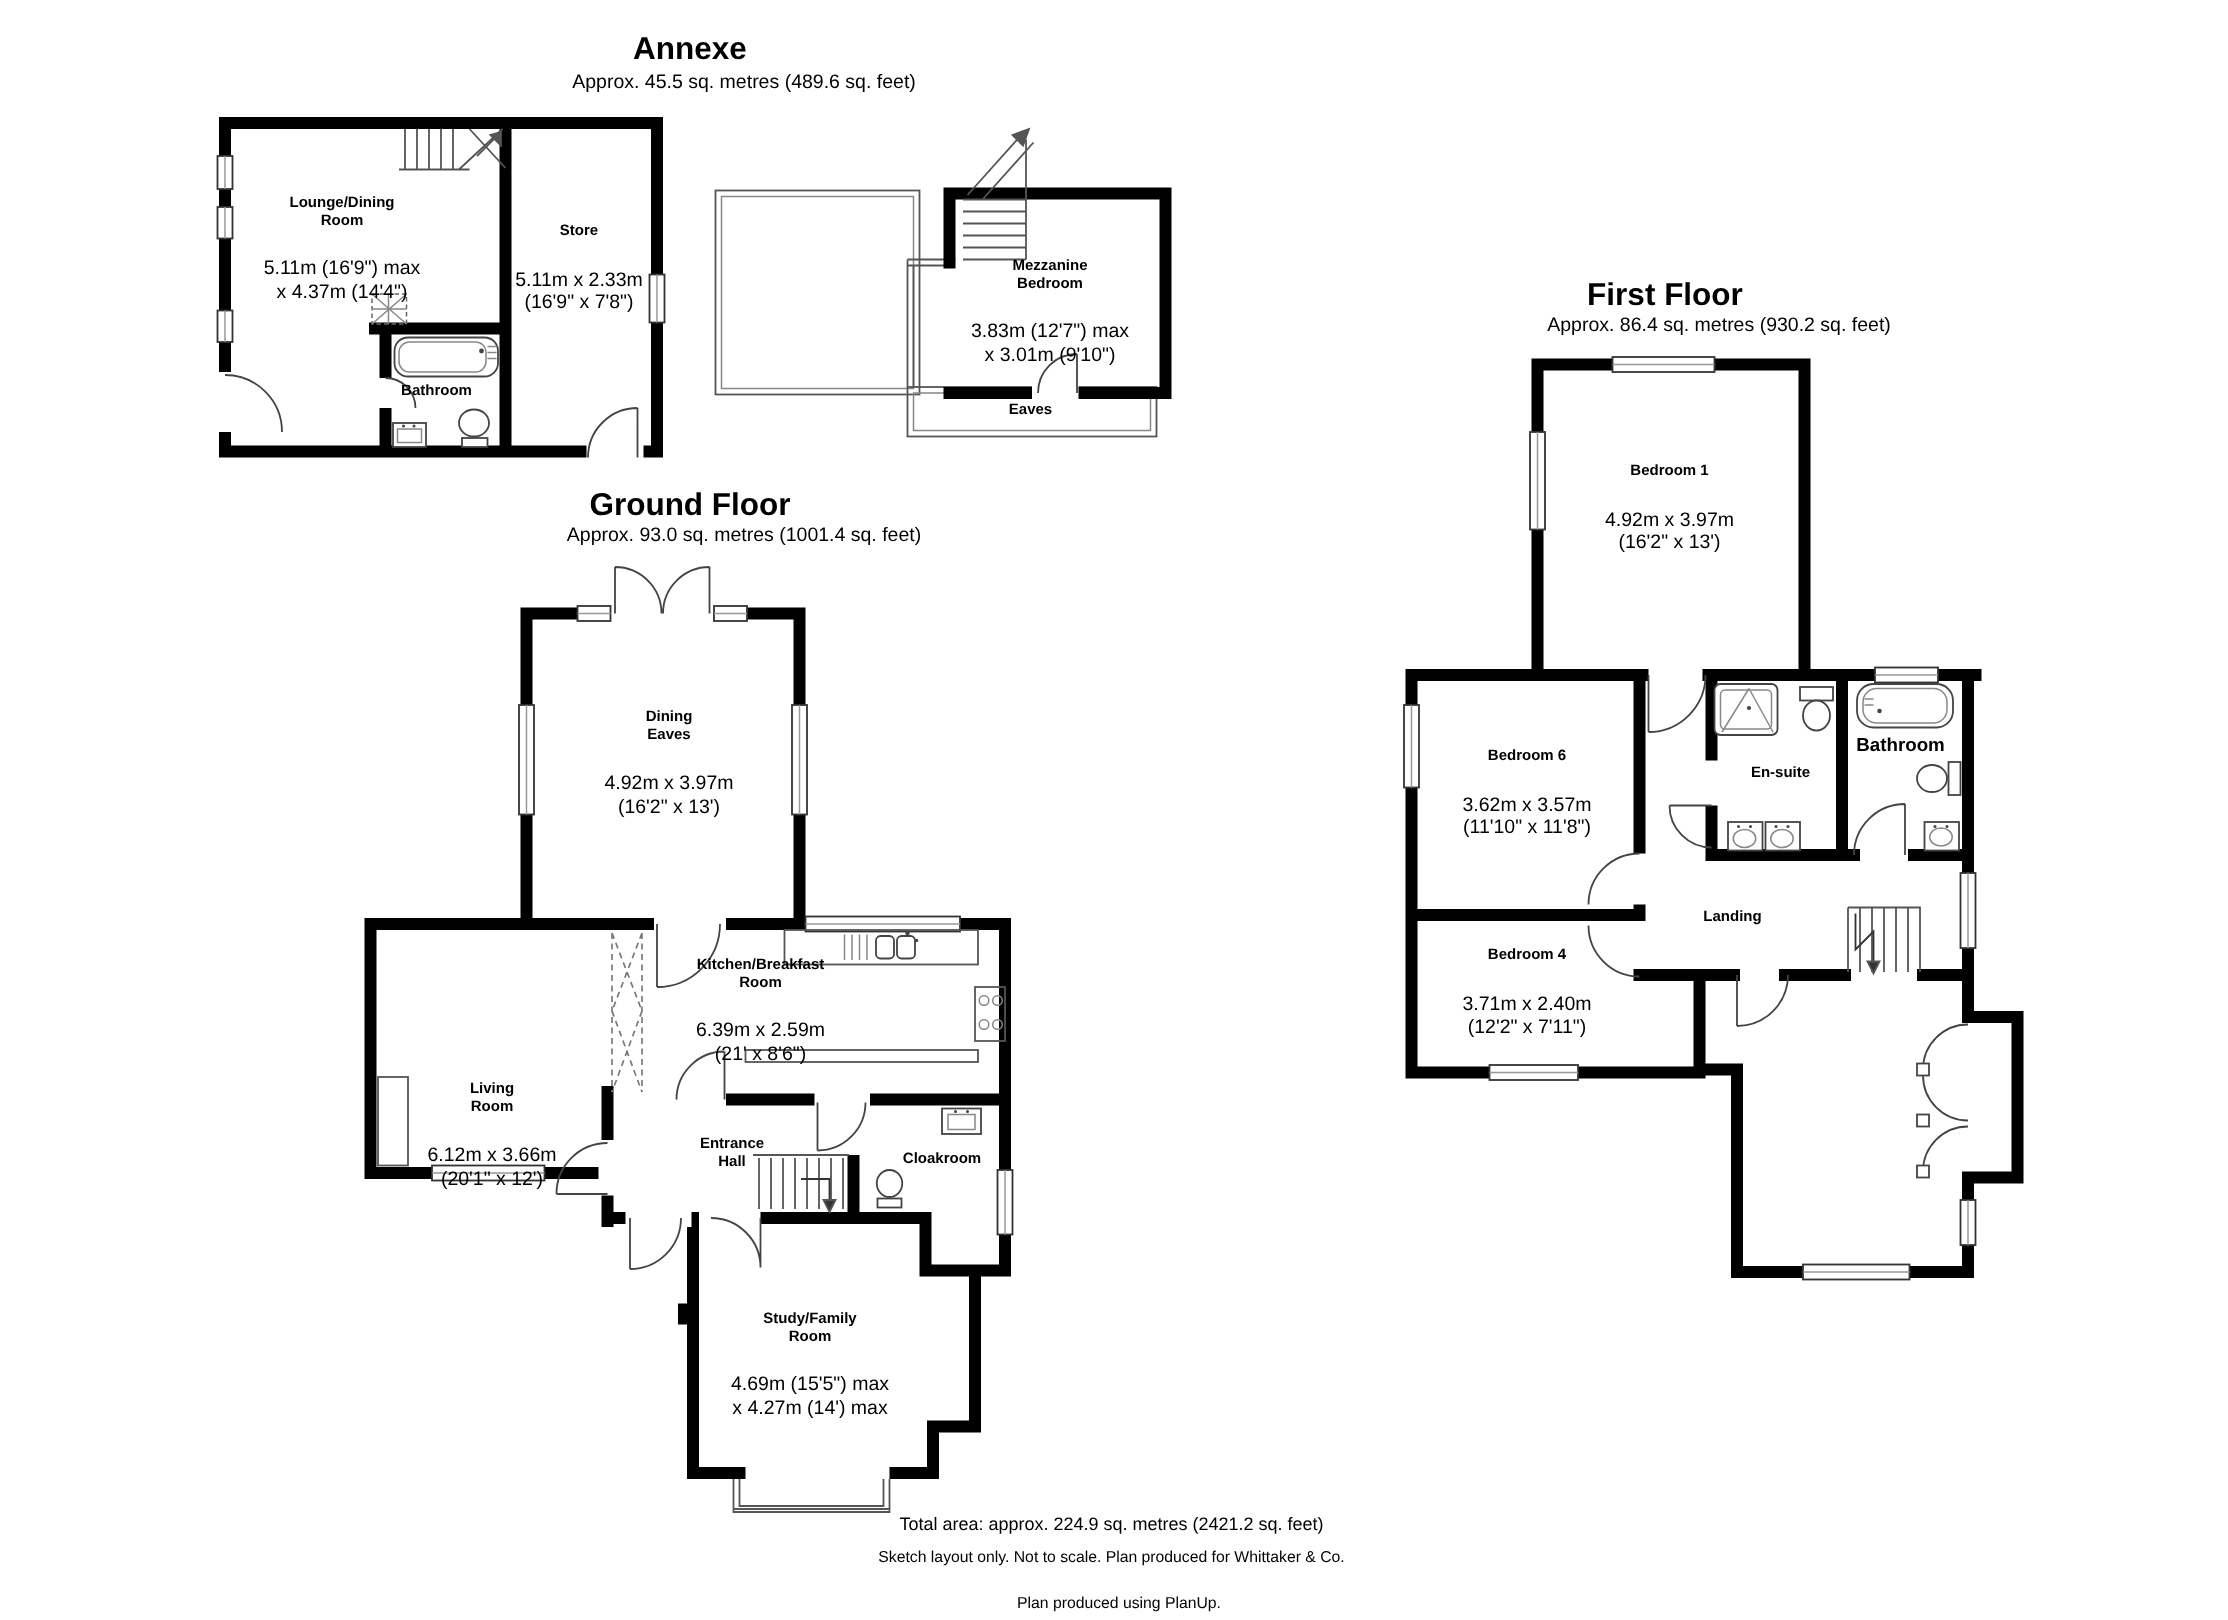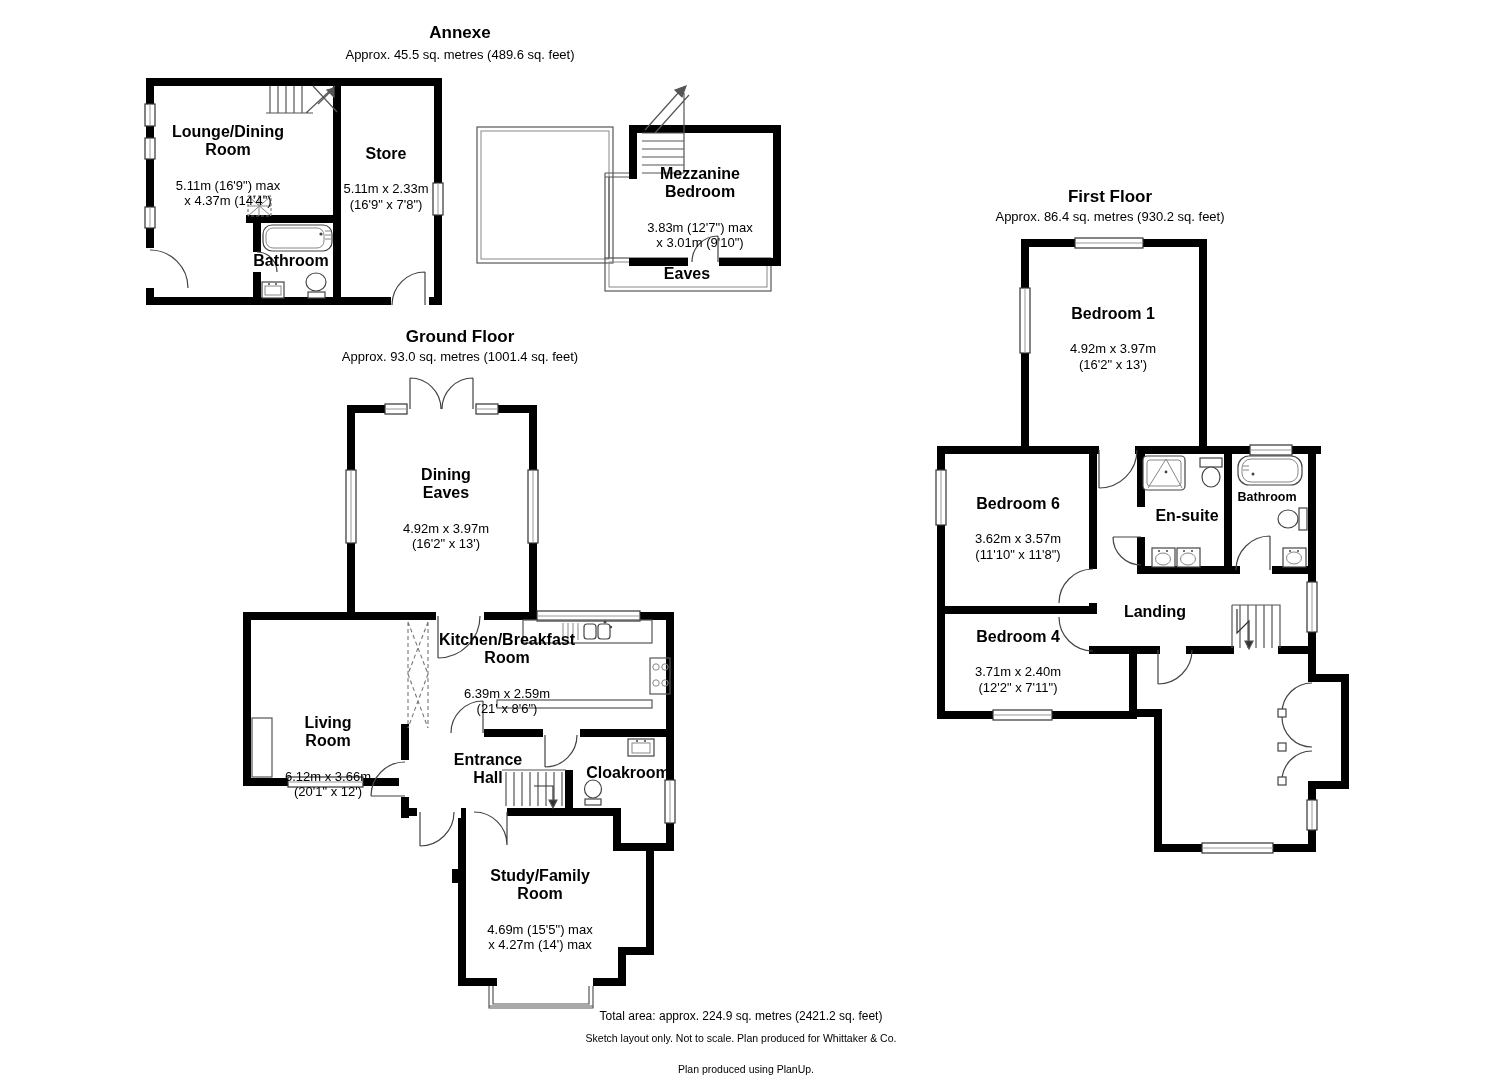--- a/index.html
+++ b/index.html
@@ -1,22 +1,22 @@
 <!DOCTYPE html>
 <html><head>
 <meta charset="utf-8">
 <style>
   html,body{margin:0;padding:0;background:#fff;}
   .canvas{position:relative;width:1485px;height:1080px;background:#ffffff;
           font-family:"Liberation Sans",sans-serif;color:#000;overflow:hidden;}
   svg{position:absolute;left:0;top:0;}
   .lbl{position:absolute;transform:translate(-50%,-50%);text-align:center;white-space:pre-line;}
-  .title{font-size:17px;font-weight:bold;line-height:1.1;}
-  .subtitle{font-size:13px;line-height:1.1;}
-  .rname{font-size:16px;font-weight:bold;line-height:1.15;}
+  .title{font-size:21px;font-weight:bold;line-height:1.1;}
+  .subtitle{font-size:13px;line-height:1.1;margin-left:36px;}
+  .rname{font-size:10px;font-weight:bold;line-height:1.15;}
   .rdims{font-size:13px;line-height:1.2;}
   .small .rname{font-size:12.5px;}
   .total{font-size:12px;}
   .note{font-size:10.5px;}
   .walls{stroke:#000;stroke-width:8;fill:none;}
   .thin{stroke:#555;stroke-width:1.2;fill:none;}
   .thin2{stroke:#888;stroke-width:1;fill:none;}
   .door{stroke:#444;stroke-width:1.2;fill:none;}
   .win{fill:#fff;stroke:#333;stroke-width:1.2;}
   .winline{stroke:#999;stroke-width:1;}

